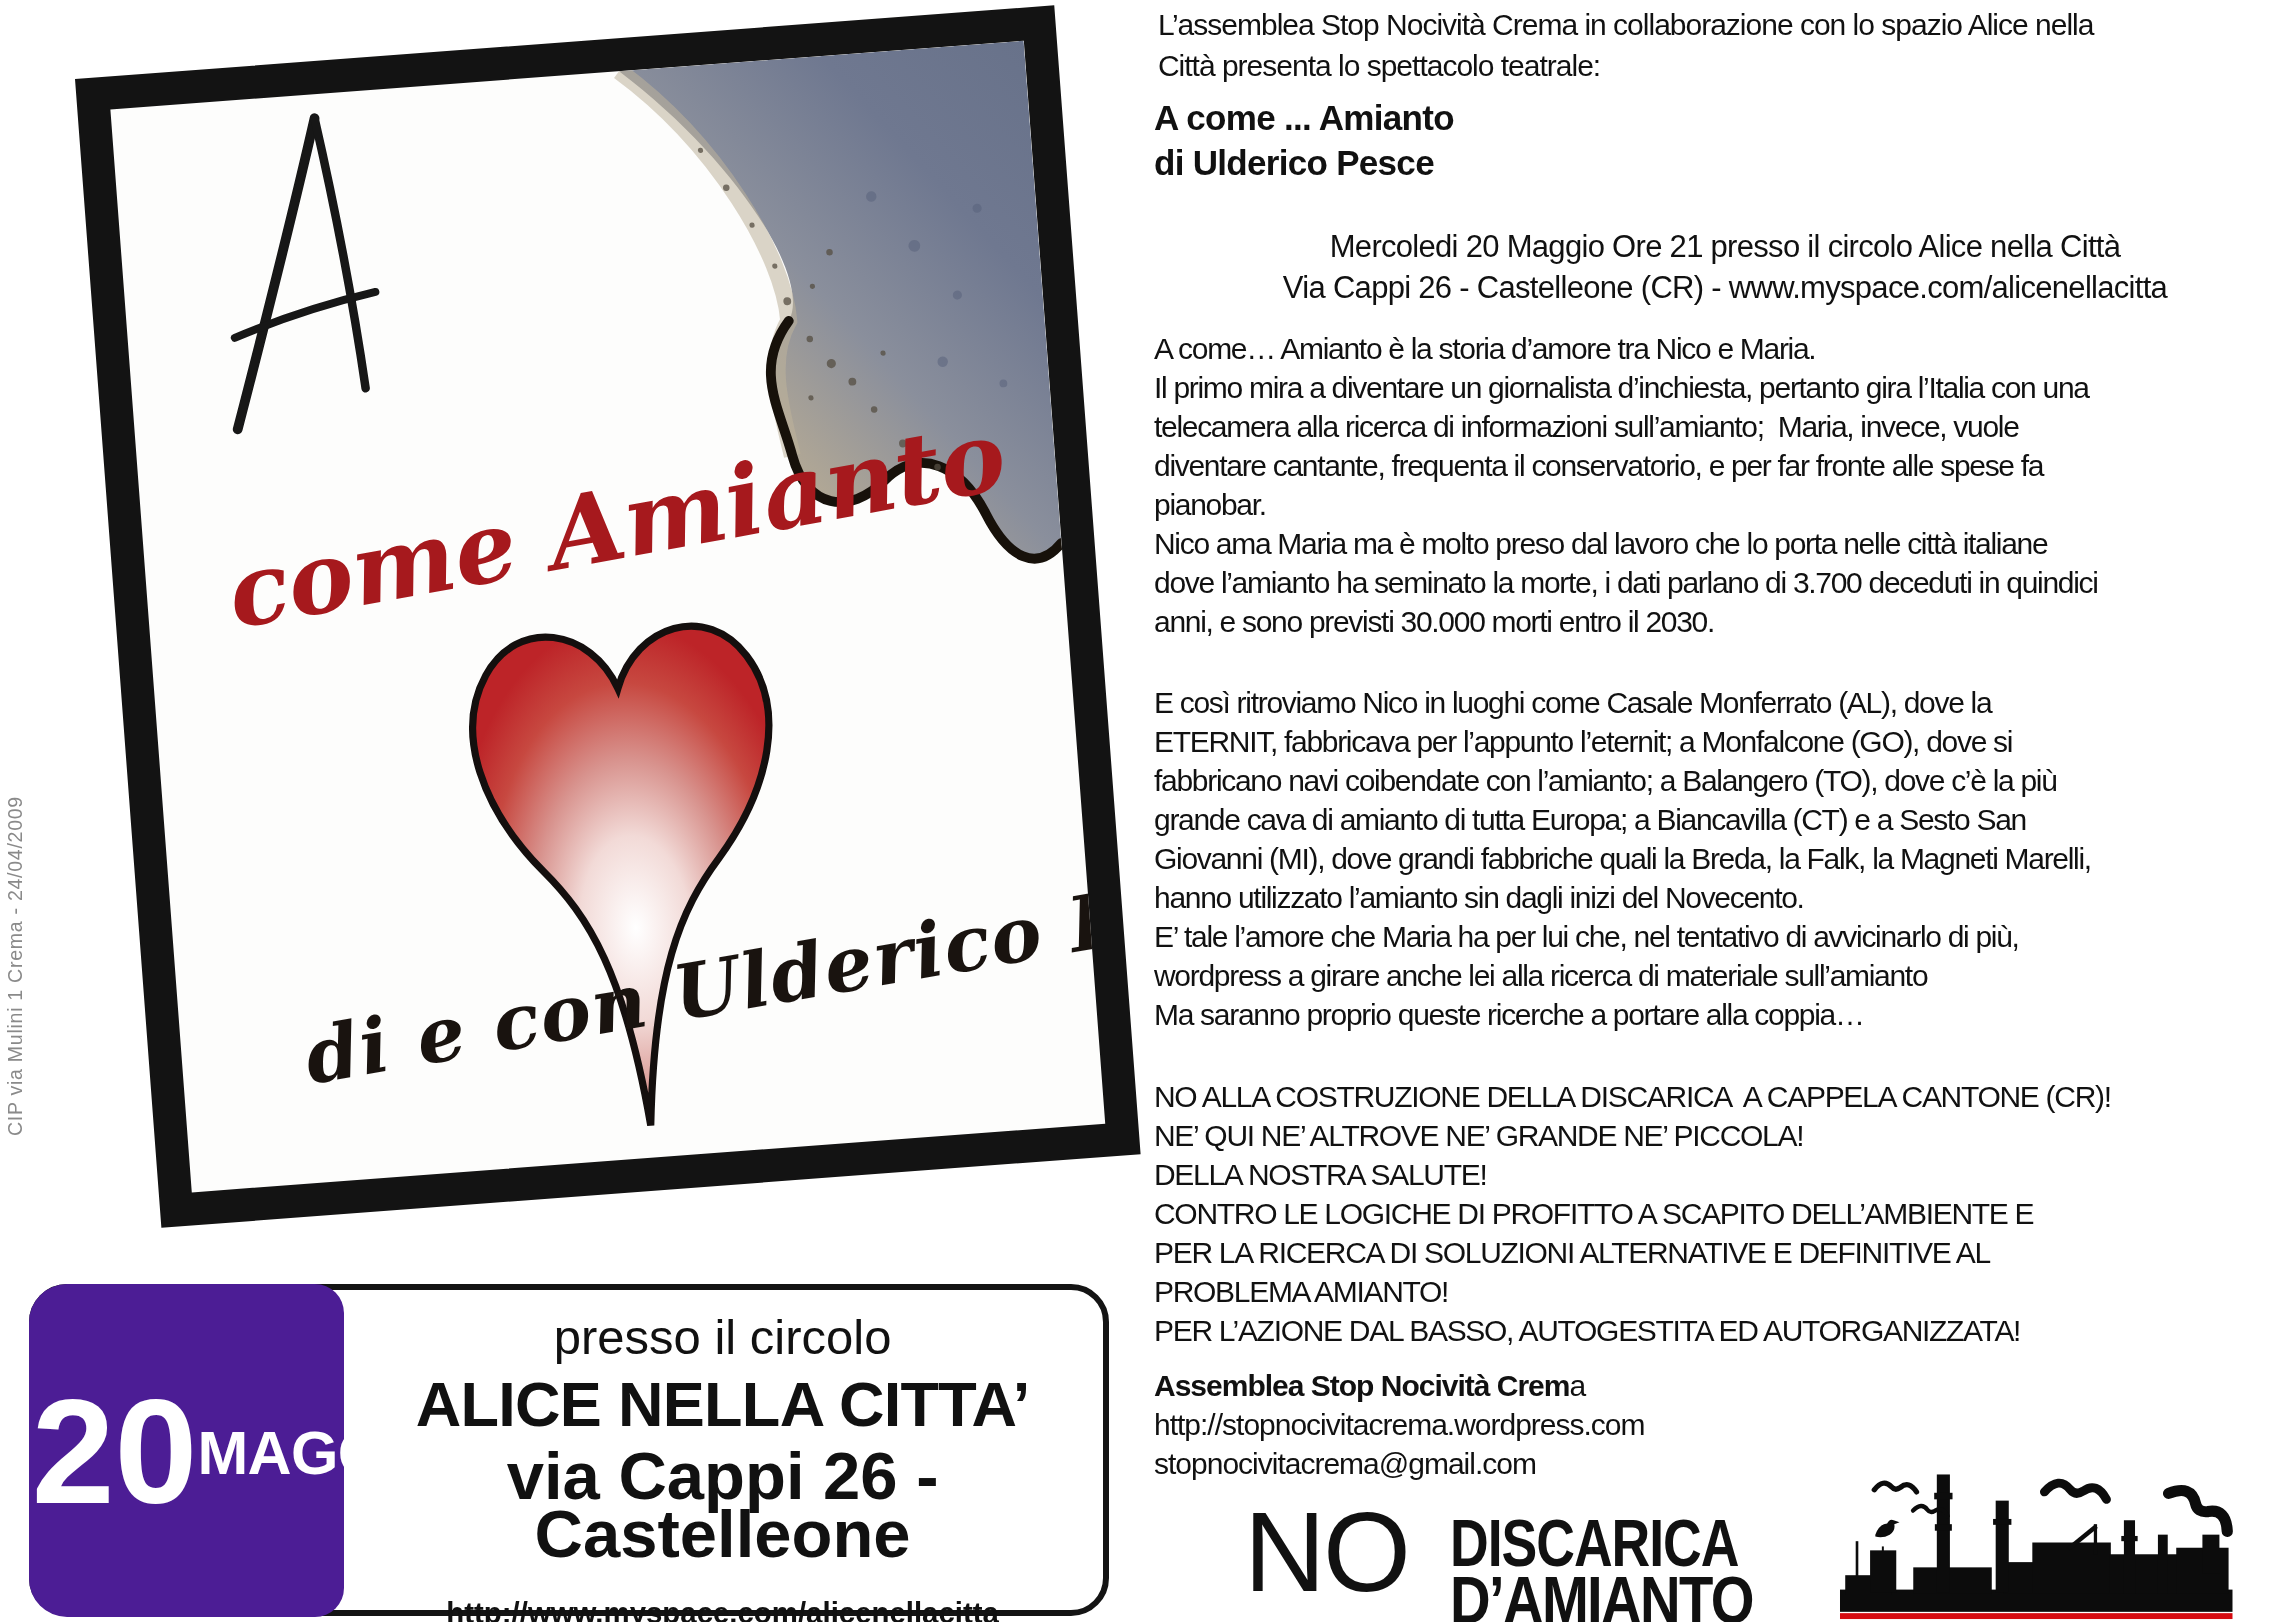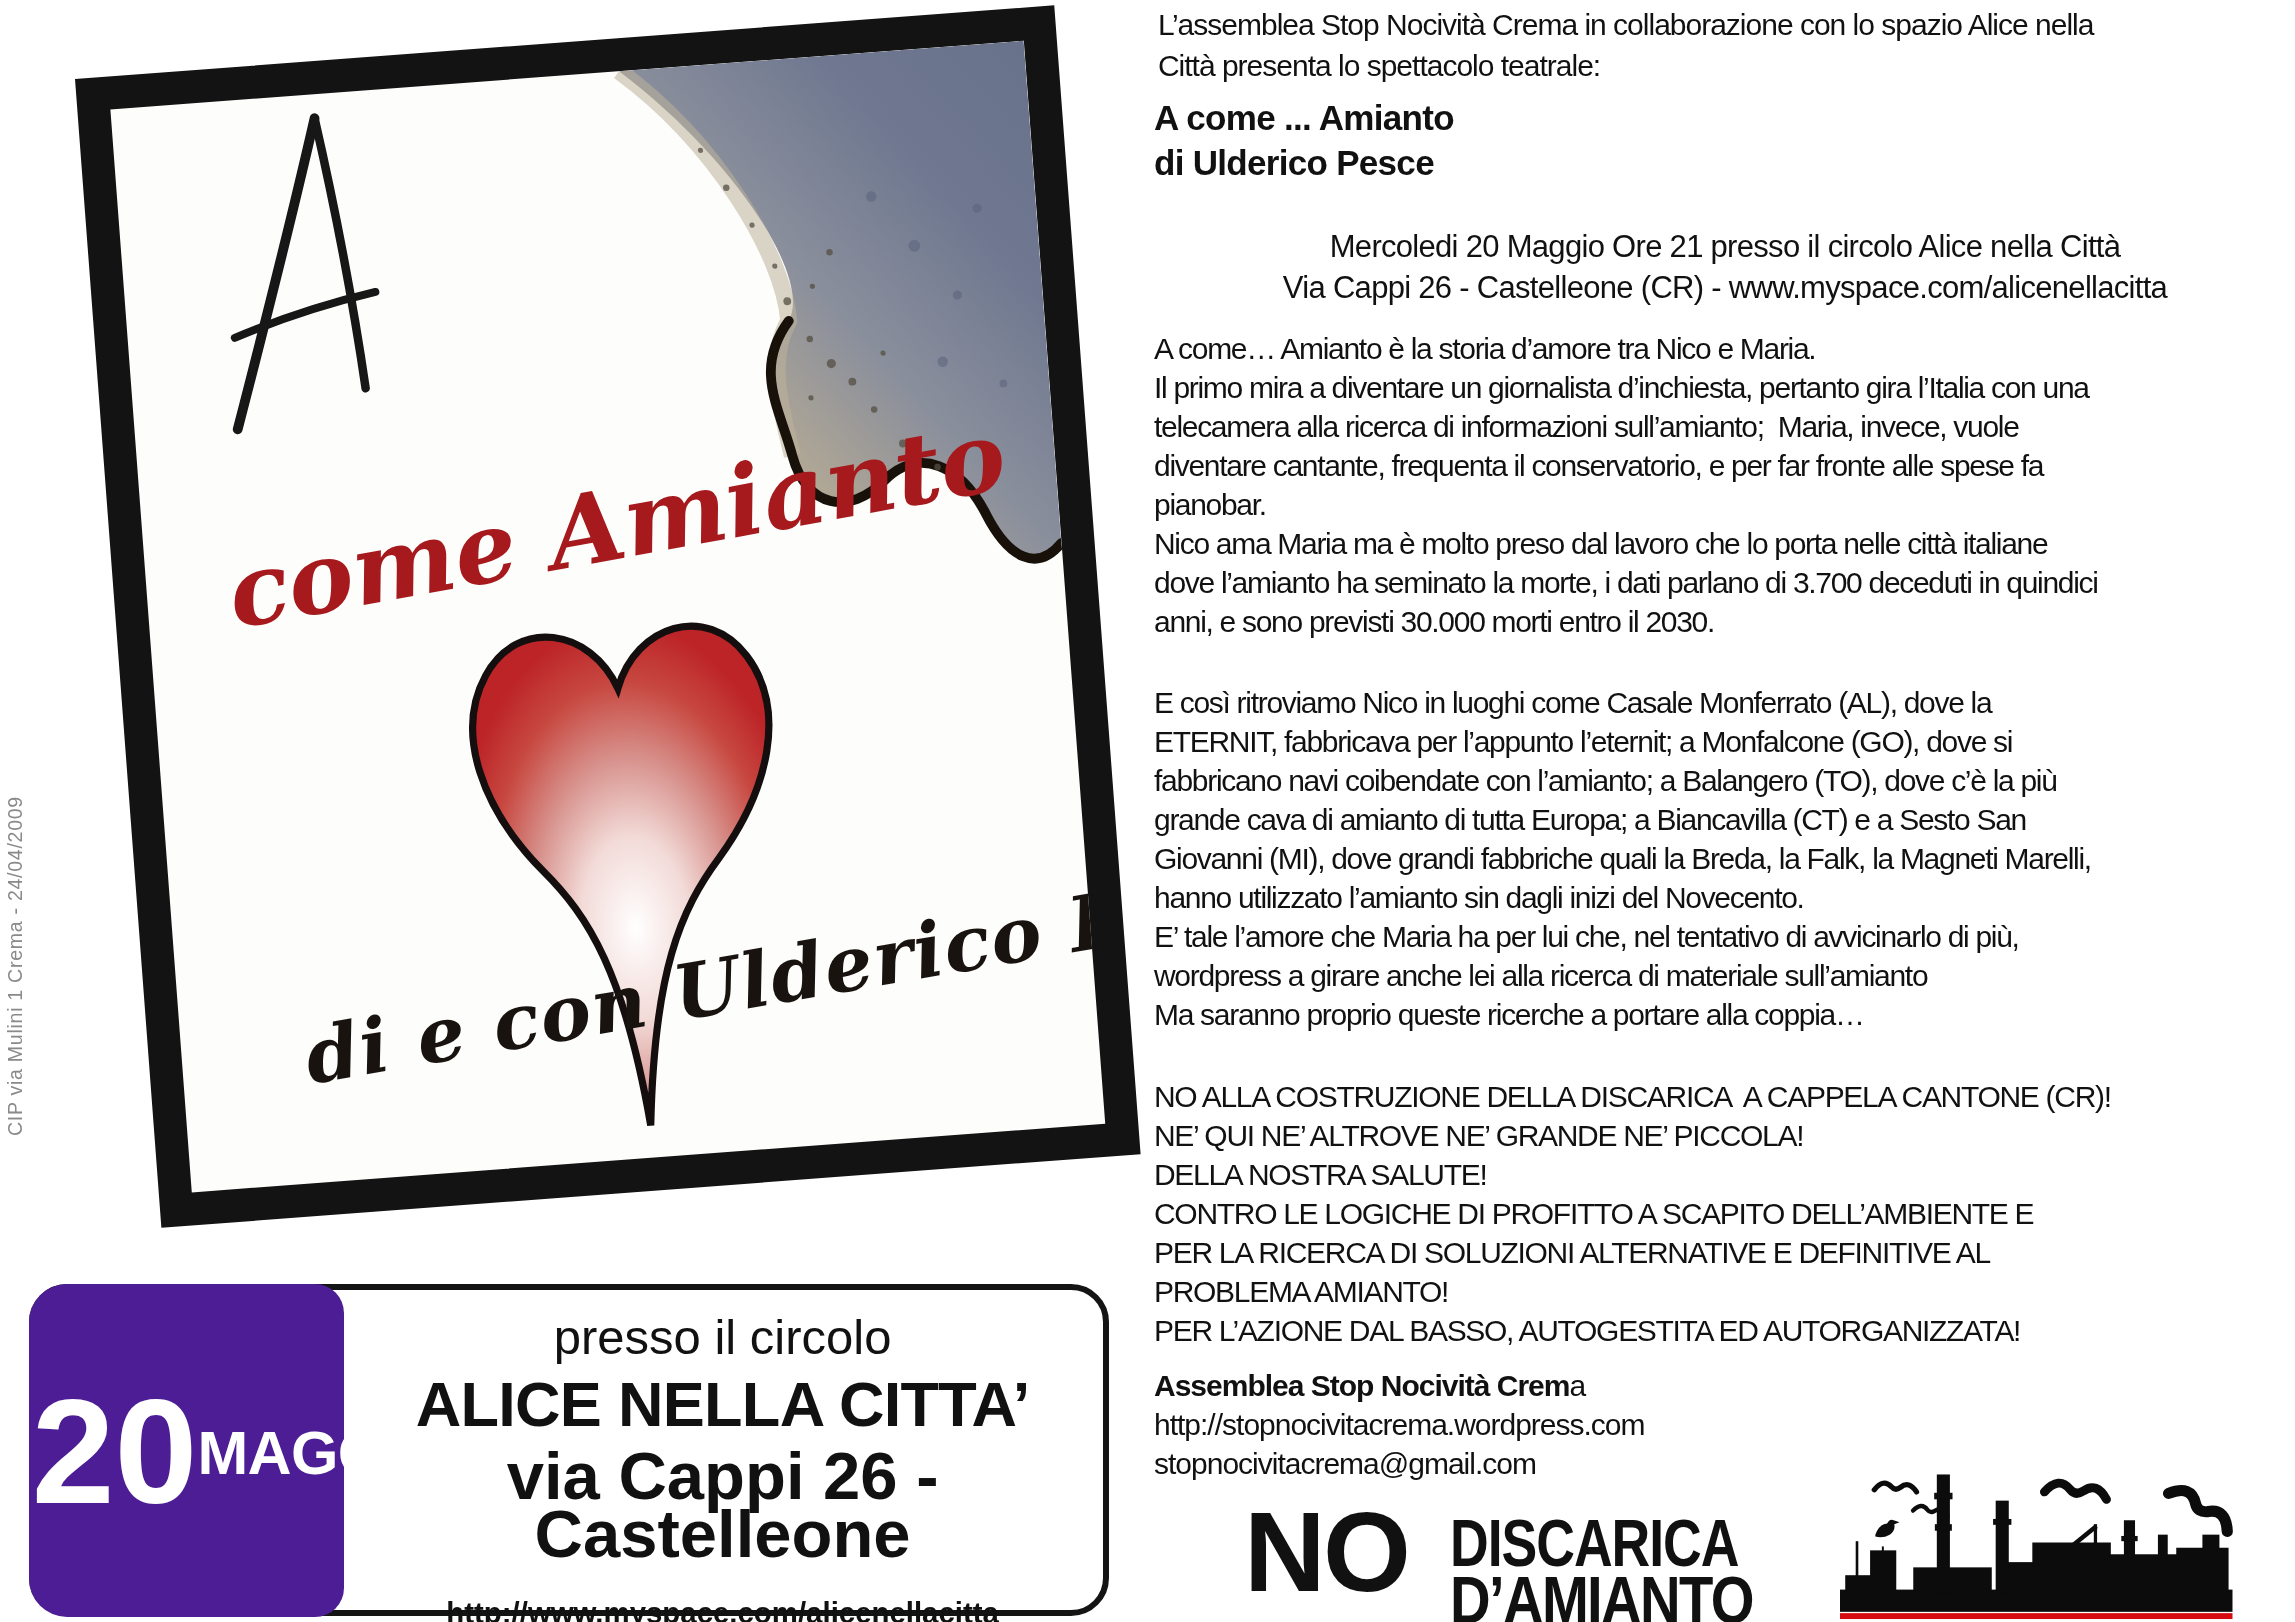--- a/index.html
+++ b/index.html
@@ -56,21 +56,21 @@
   #revent{top:226px;text-align:center;font-size:31px;letter-spacing:-0.7px;}
   #revent .line{line-height:41px;}
   #p1{top:329px;}  #p2{top:683px;}  #slogans{top:1077px;}
   .bodytext{font-size:30px;letter-spacing:-1.3px;}
   .bodytext .line{line-height:39px;}
   #credits{top:1366px;font-size:30px;letter-spacing:-1px;}
   #credits .line{line-height:39px;}
   .boldrun{font-weight:bold;}
 
   
-  #logo-no{left:90px;top:1497px;font-weight:bold;font-size:113px;line-height:111px;letter-spacing:-2.6px;}
+  #logo-no{left:90px;top:1497px;font-weight:normal;font-size:113px;line-height:111px;letter-spacing:-2.6px;}
   #logo-l1{left:296px;top:1513px;font-weight:bold;font-size:67px;line-height:60px;
            letter-spacing:-1.3px;transform:scaleX(0.80);transform-origin:0 0;white-space:pre;}
   #logo-l2{left:296px;top:1570px;font-weight:bold;font-size:67px;line-height:60px;
            letter-spacing:-2px;transform:scaleX(0.84);transform-origin:0 0;white-space:pre;}
   #factory{left:682px;top:1464px;width:409px;height:157px;}
 </style>
 </head>
 <body>
 
 <div id="page">

